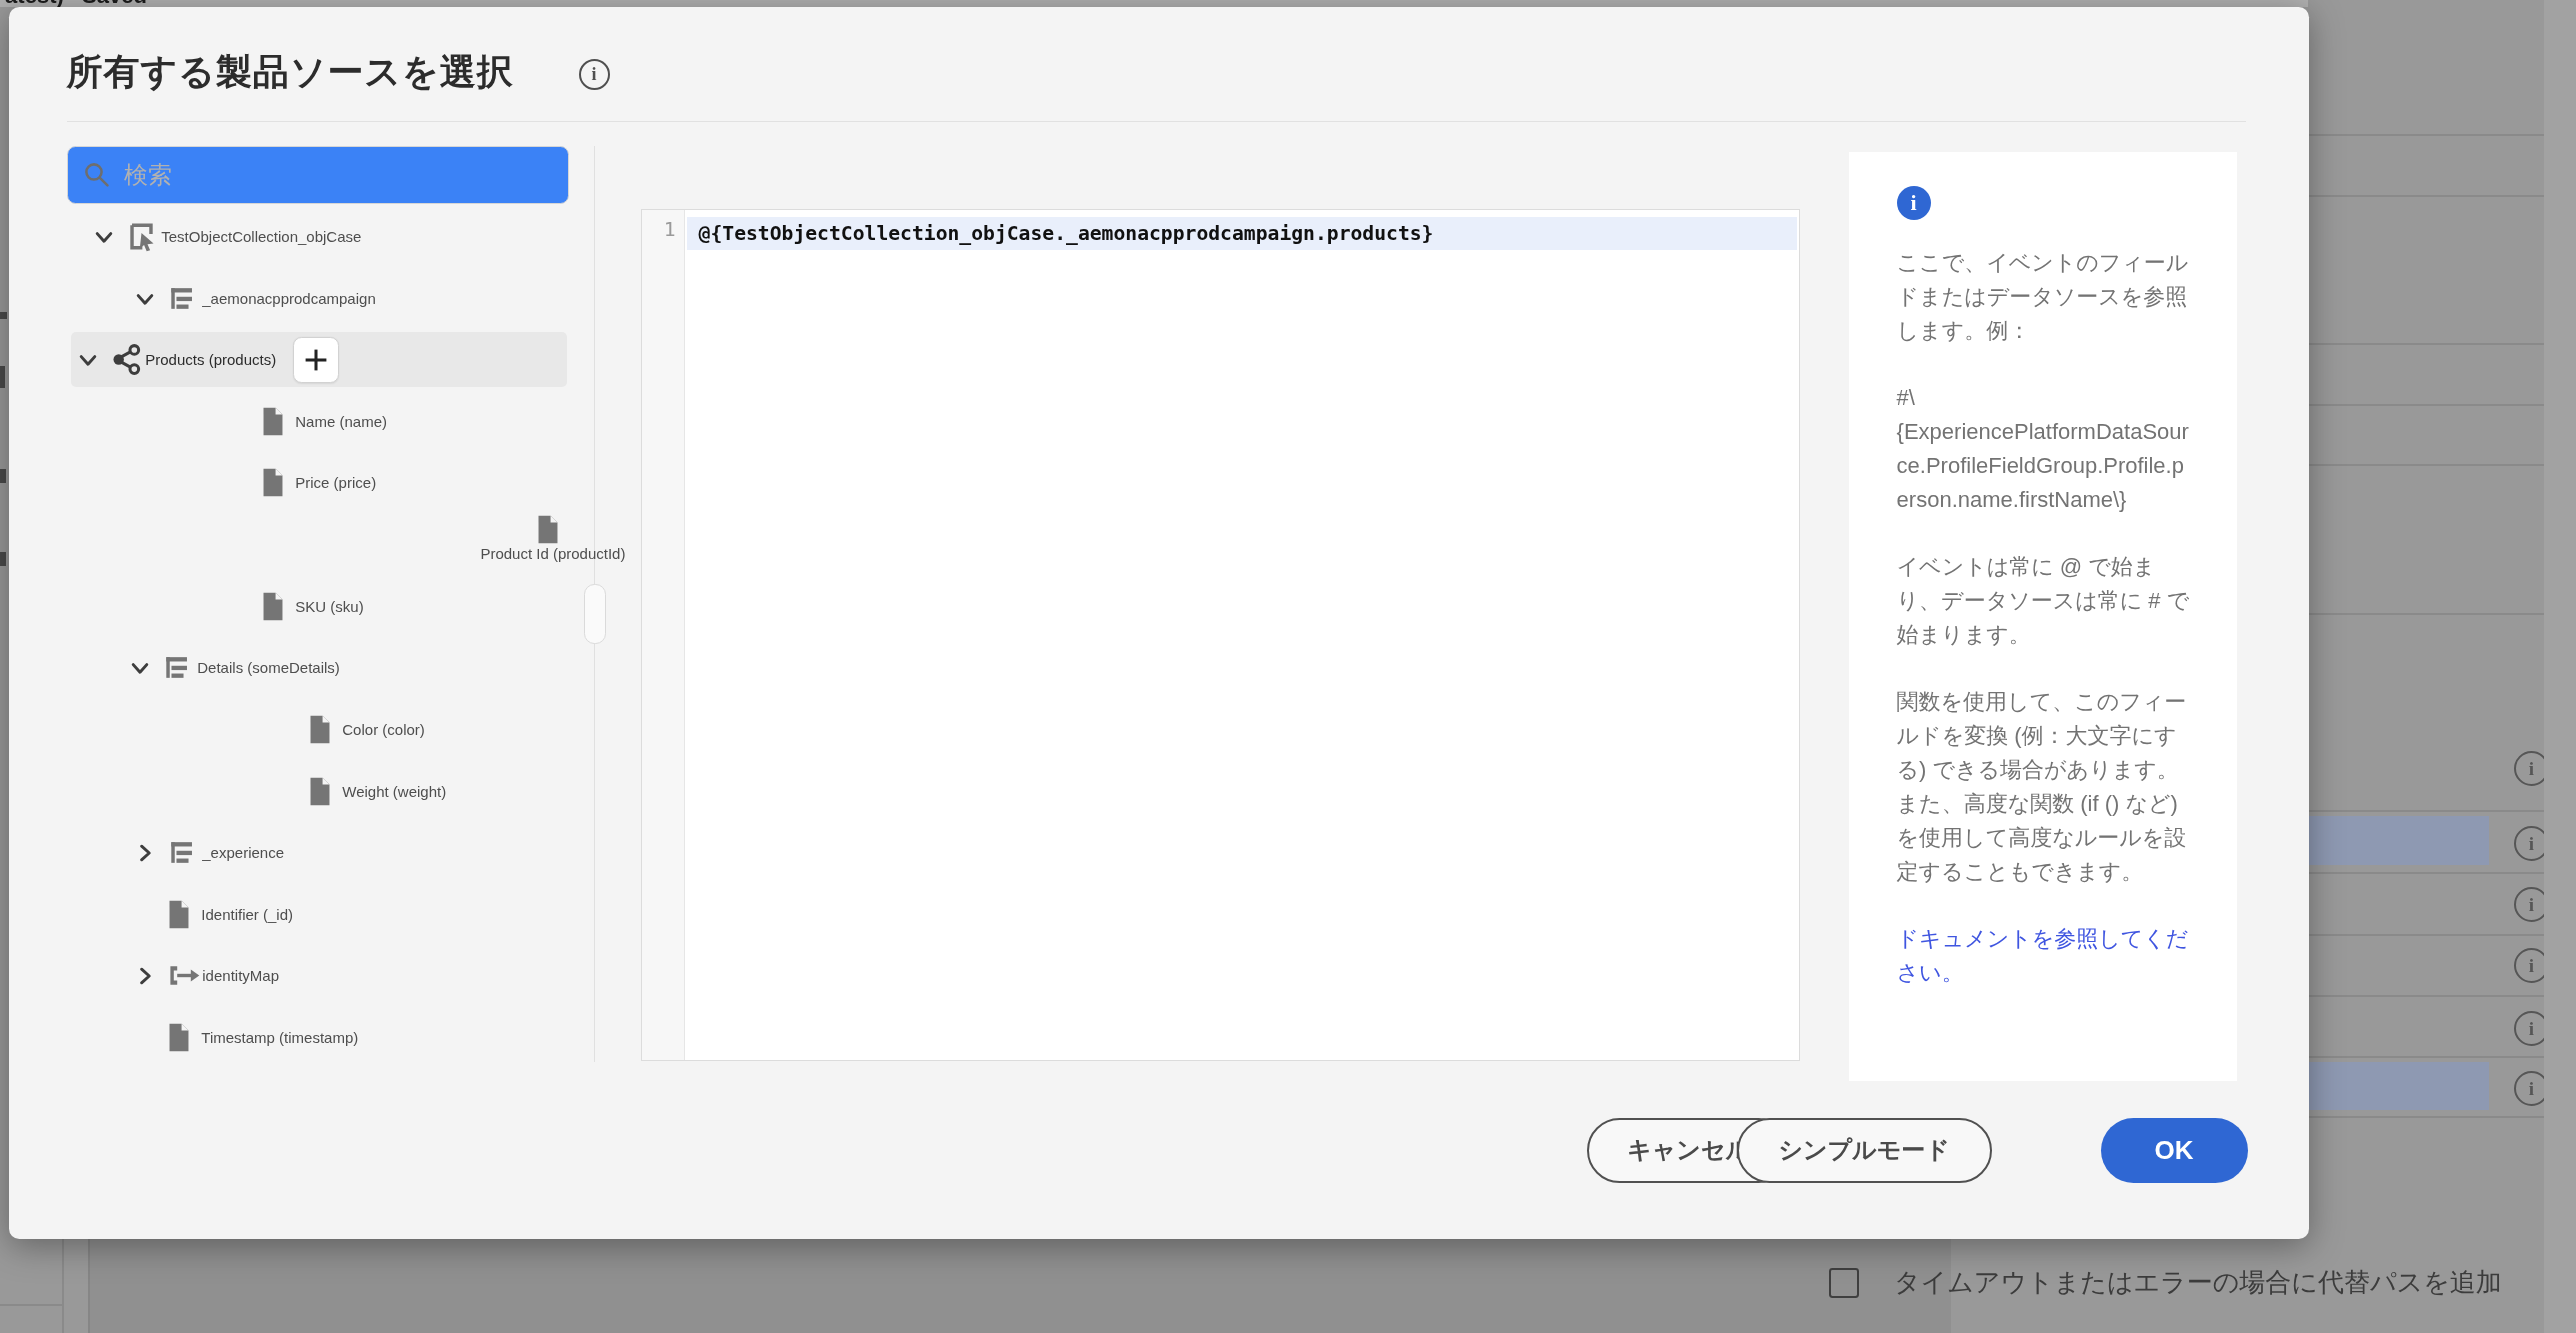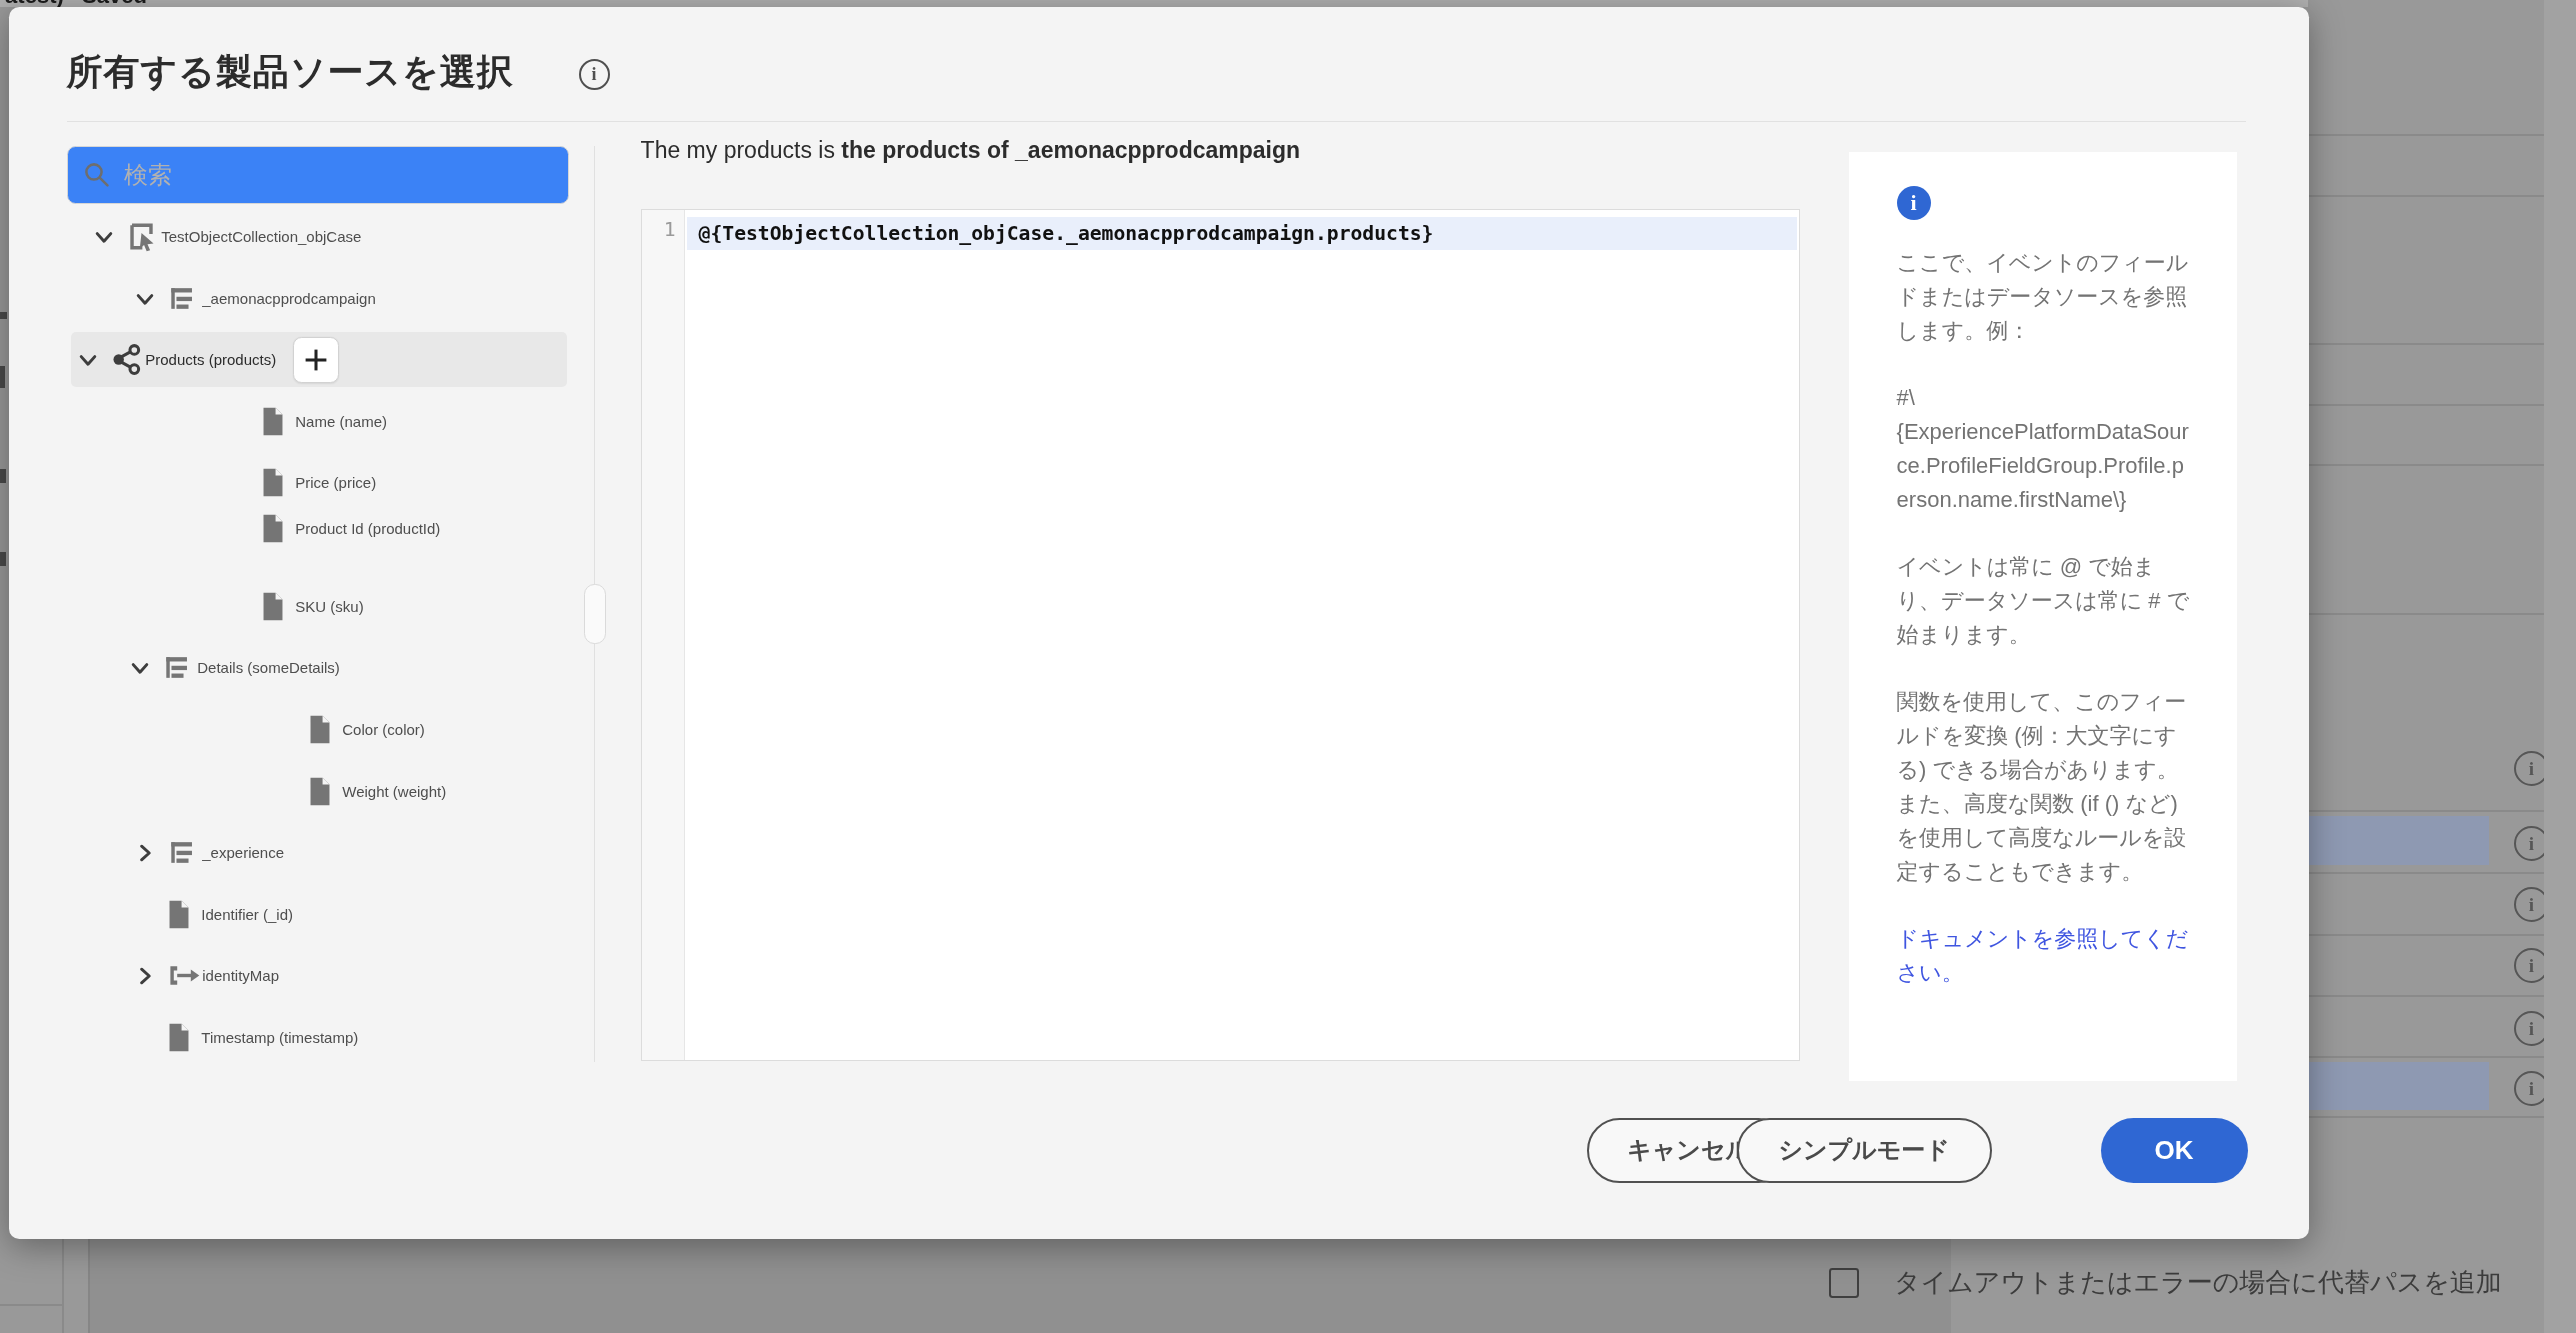--- a/index.html
+++ b/index.html
@@ -198,21 +198,21 @@
         </div>
         <div class="trow" style="top: 246px; padding-left: 251px;">
           <span class="ticon">
             <svg width="26" height="31" viewBox="0 0 30 36">
               <path d="M4 2 h14 l8 8 v24 h-22 Z" fill="#757575"></path>
               <path d="M18 2 l8 8 h-8 Z" fill="#f4f4f4"></path>
             </svg>
           </span>
           <span class="tlabel">Price (price)</span>
         </div>
-        <div class="trow" style="top: 292px; padding-left: 251px;">
+        <div class="trow" style="top: 308px; padding-left: 251px; flex-direction: column;">
           <span class="ticon">
             <svg width="26" height="31" viewBox="0 0 30 36">
               <path d="M4 2 h14 l8 8 v24 h-22 Z" fill="#757575"></path>
               <path d="M18 2 l8 8 h-8 Z" fill="#f4f4f4"></path>
             </svg>
           </span>
           <span class="tlabel">Product Id (productId)</span>
         </div>
         <div class="trow" style="top: 370px; padding-left: 251px;">
           <span class="ticon">
@@ -303,23 +303,20 @@
               <path d="M4 2 h14 l8 8 v24 h-22 Z" fill="#757575"></path>
               <path d="M18 2 l8 8 h-8 Z" fill="#f4f4f4"></path>
             </svg>
           </span>
           <span class="tlabel">Timestamp (timestamp)</span>
         </div>
       </div>
     <div class="vdiv"></div>
     <div class="scrollthumb"></div>
 
-    <div class="desc">
-      <span>The my products is </span><b>the products of _aemonacpprodcampaign</b>
-    </div>
     <div class="editor">
       <div class="gutter">
         <div class="lineno">1</div>
       </div>
       <div class="codeline">
         <span class="code">@{TestObjectCollection_objCase._aemonacpprodcampaign.products}</span>
       </div>
     </div>
 
     <div class="help">

